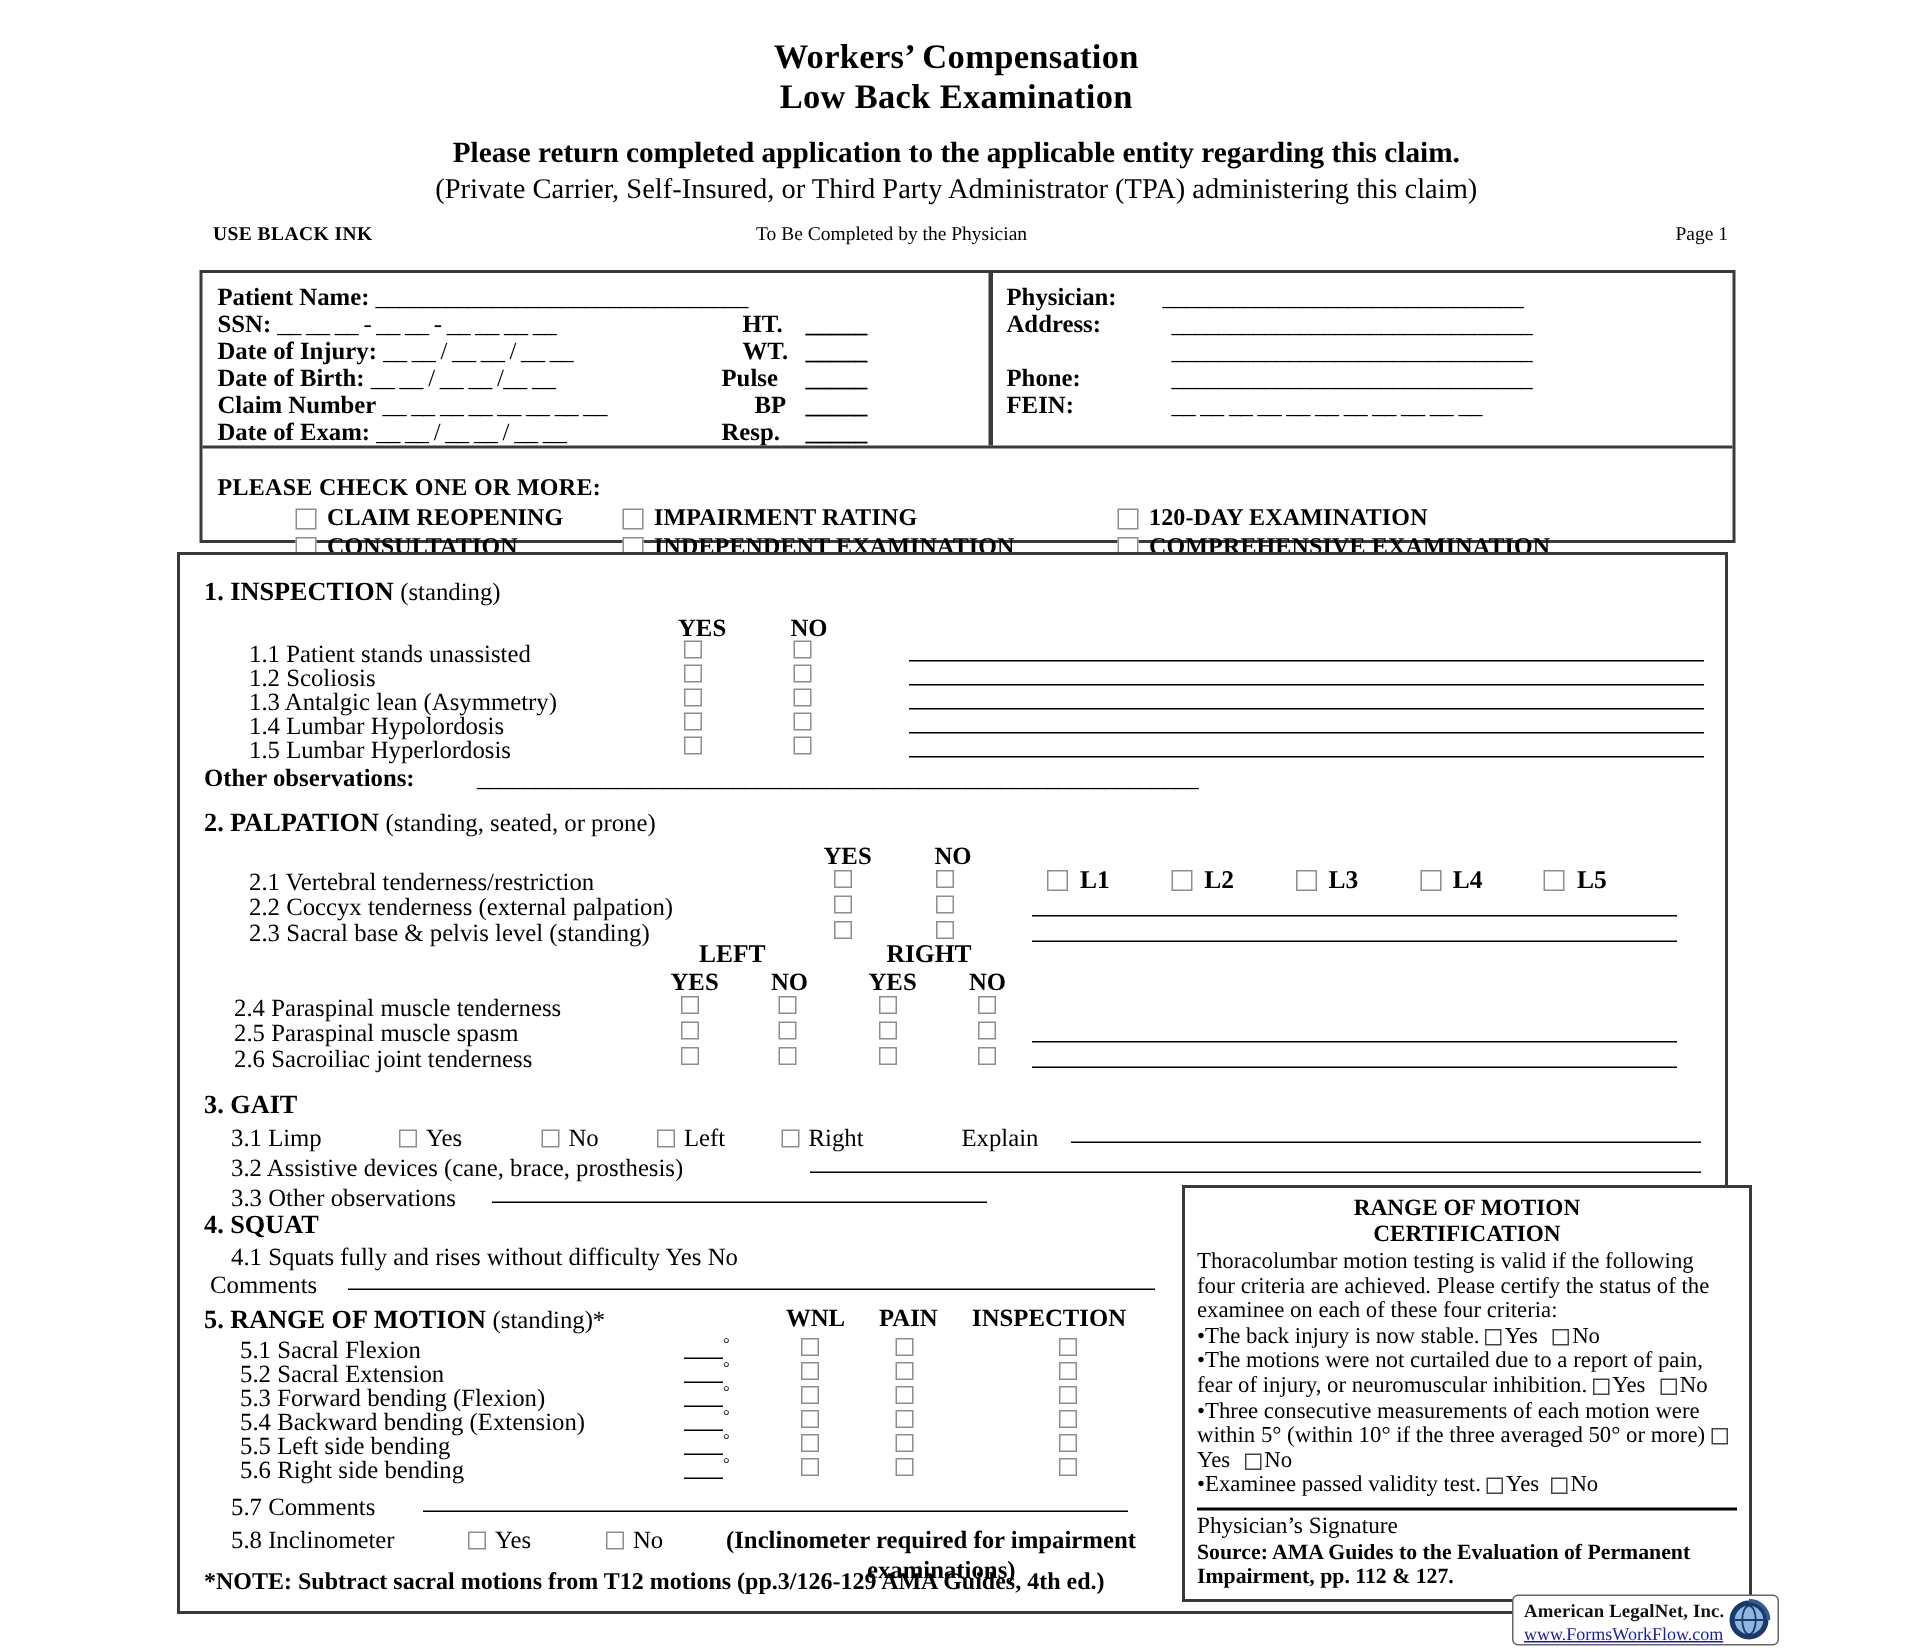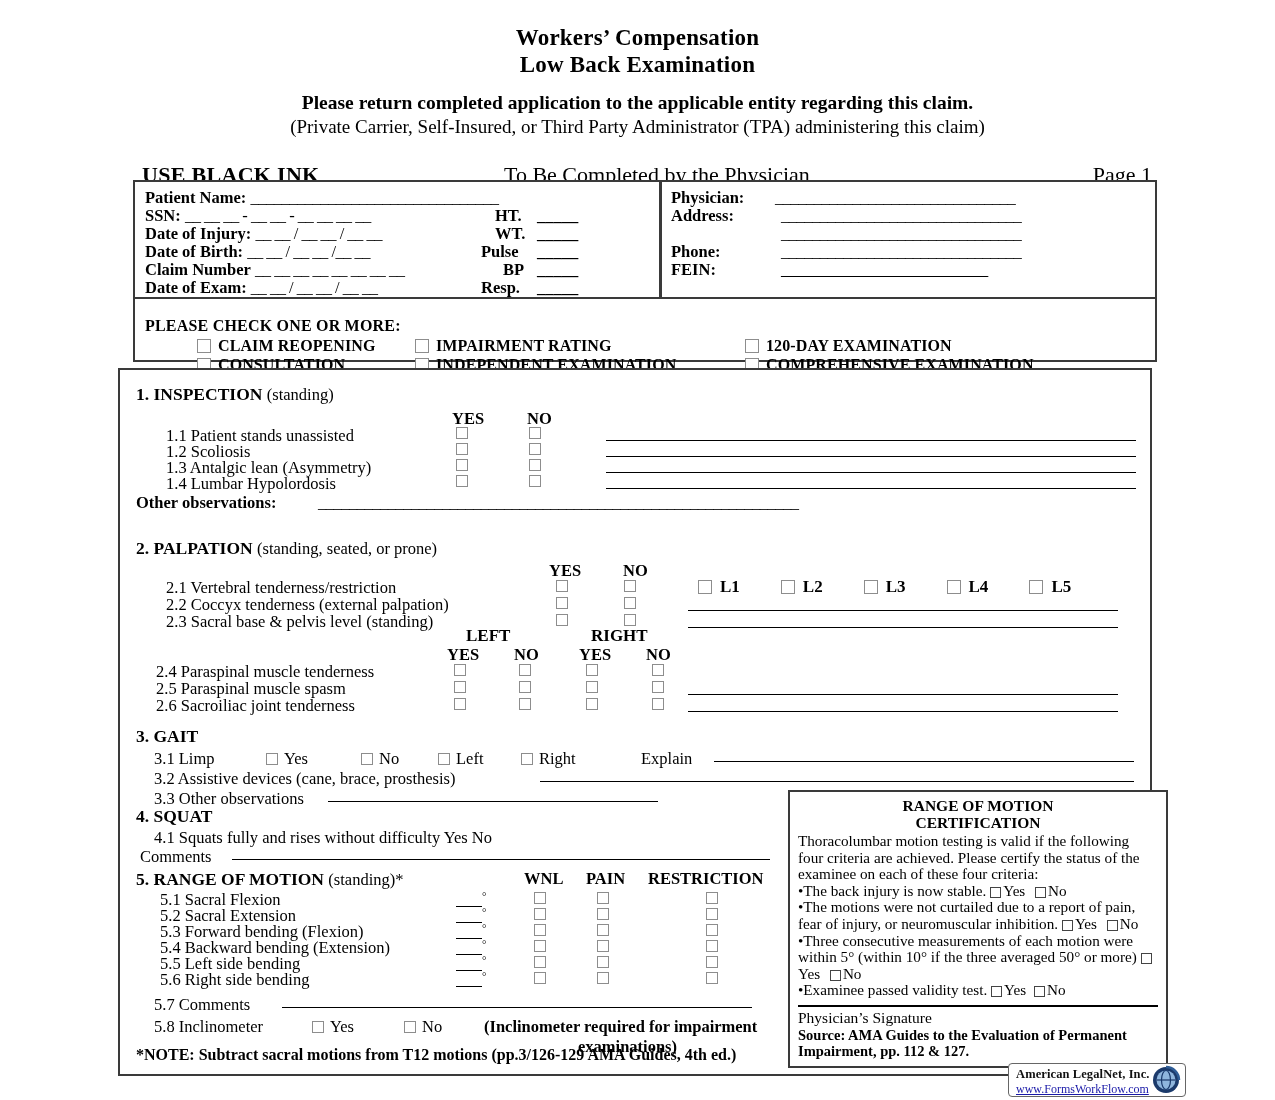--- a/index.html
+++ b/index.html
@@ -38,25 +38,25 @@
     line-height: 24px;
   }
   .subtitle2 {
     font-size: 19px;
     line-height: 24px;
   }
 
   
   .band {
     position: absolute;
-    top: 162px;
+    top: 148px;
     left: 142px;
     width: 1010px;
     height: 20px;
-    font-size: 22px;
+    font-size: 13px;
   }
   .band .left  { position:absolute; left:0;    top:0; font-weight:bold; letter-spacing:.3px;}
   .band .mid   { position:absolute; left:362px; top:0; }
   .band .right { position:absolute; right:0;   top:0; }
 
   
   .upper-box {
     position: absolute;
     top: 180px;
     left: 133px;
@@ -321,21 +321,21 @@
         </div>
         <div class="frow">
           <span class="r-right ul" style="left:110px;">_______________________________</span>
         </div>
         <div class="frow">
           <span class="lbl">Phone:</span>
           <span class="r-right ul" style="left:110px;">_______________________________</span>
         </div>
         <div class="frow">
           <span class="lbl">FEIN:</span>
-          <span class="r-right ul" style="left:110px;text-decoration:underline;">__ __ __ __ __ __ __ __ __ __ __</span>
+          <span class="r-right ul" style="left:110px;">__ __ __ __ __ __ __ __ __ __ __</span>
         </div>
       </div>
     </div>
 
     <div class="check-sec">
       <div class="check-title">PLEASE CHECK ONE OR MORE:</div>
       <div class="check-rows">
         <div class="check-row">
           <div class="chk-item col-a">
             <span class="cbx"></span>
@@ -393,20 +393,26 @@
           <span class="ln"></span>
         </div>
         <div class="rowline item">
           <span class="txt">1.3 Antalgic lean (Asymmetry)</span>
           <span class="cb-y cbx sm"></span>
           <span class="cb-n cbx sm"></span>
           <span class="ln"></span>
         </div>
         <div class="rowline item">
           <span class="txt">1.4 Lumbar Hypolordosis</span>
+          <span class="cb-y cbx sm"></span>
+          <span class="cb-n cbx sm"></span>
+          <span class="ln"></span>
+        </div>
+        <div class="rowline item">
+          <span class="txt">1.5 Lumbar Hyperlordosis</span>
           <span class="cb-y cbx sm"></span>
           <span class="cb-n cbx sm"></span>
           <span class="ln"></span>
         </div>
         <div class="rowline item" style="height:20px;">
           <span style="position:absolute;left:0;top:2px;font-weight:bold;">Other observations:</span>
           <span style="position:absolute;left:182px;top:2px;" class="ul">______________________________________________________________</span>
         </div>
       </div>
     </div>
@@ -549,21 +555,21 @@
     </div>
 
     <div class="sec" id="sec5">
       <div class="rowline" style="height:21px;">
         <span class="sec-head" style="position:absolute;left:0;top:-1px;">
           <span>5. RANGE OF MOTION</span>
           <span class="paren">(standing)*</span>
         </span>
         <span class="h1" style="top:-1px;">WNL</span>
         <span class="h2" style="top:-1px;">PAIN</span>
-        <span class="h3" style="top:-1px;">RESTRICTION</span>
+        <span class="h3" style="top:-1px;">INSPECTION</span>
       </div>
 
       <div class="rowline">
         <span class="txt">5.1 Sacral Flexion</span>
         <span class="deg degmark"><span class="u"></span><span class="o">°</span></span>
         <span class="cb1 cbx sm"></span>
         <span class="cb2 cbx sm"></span>
         <span class="cb3 cbx sm"></span>
       </div>
       <div class="rowline">

